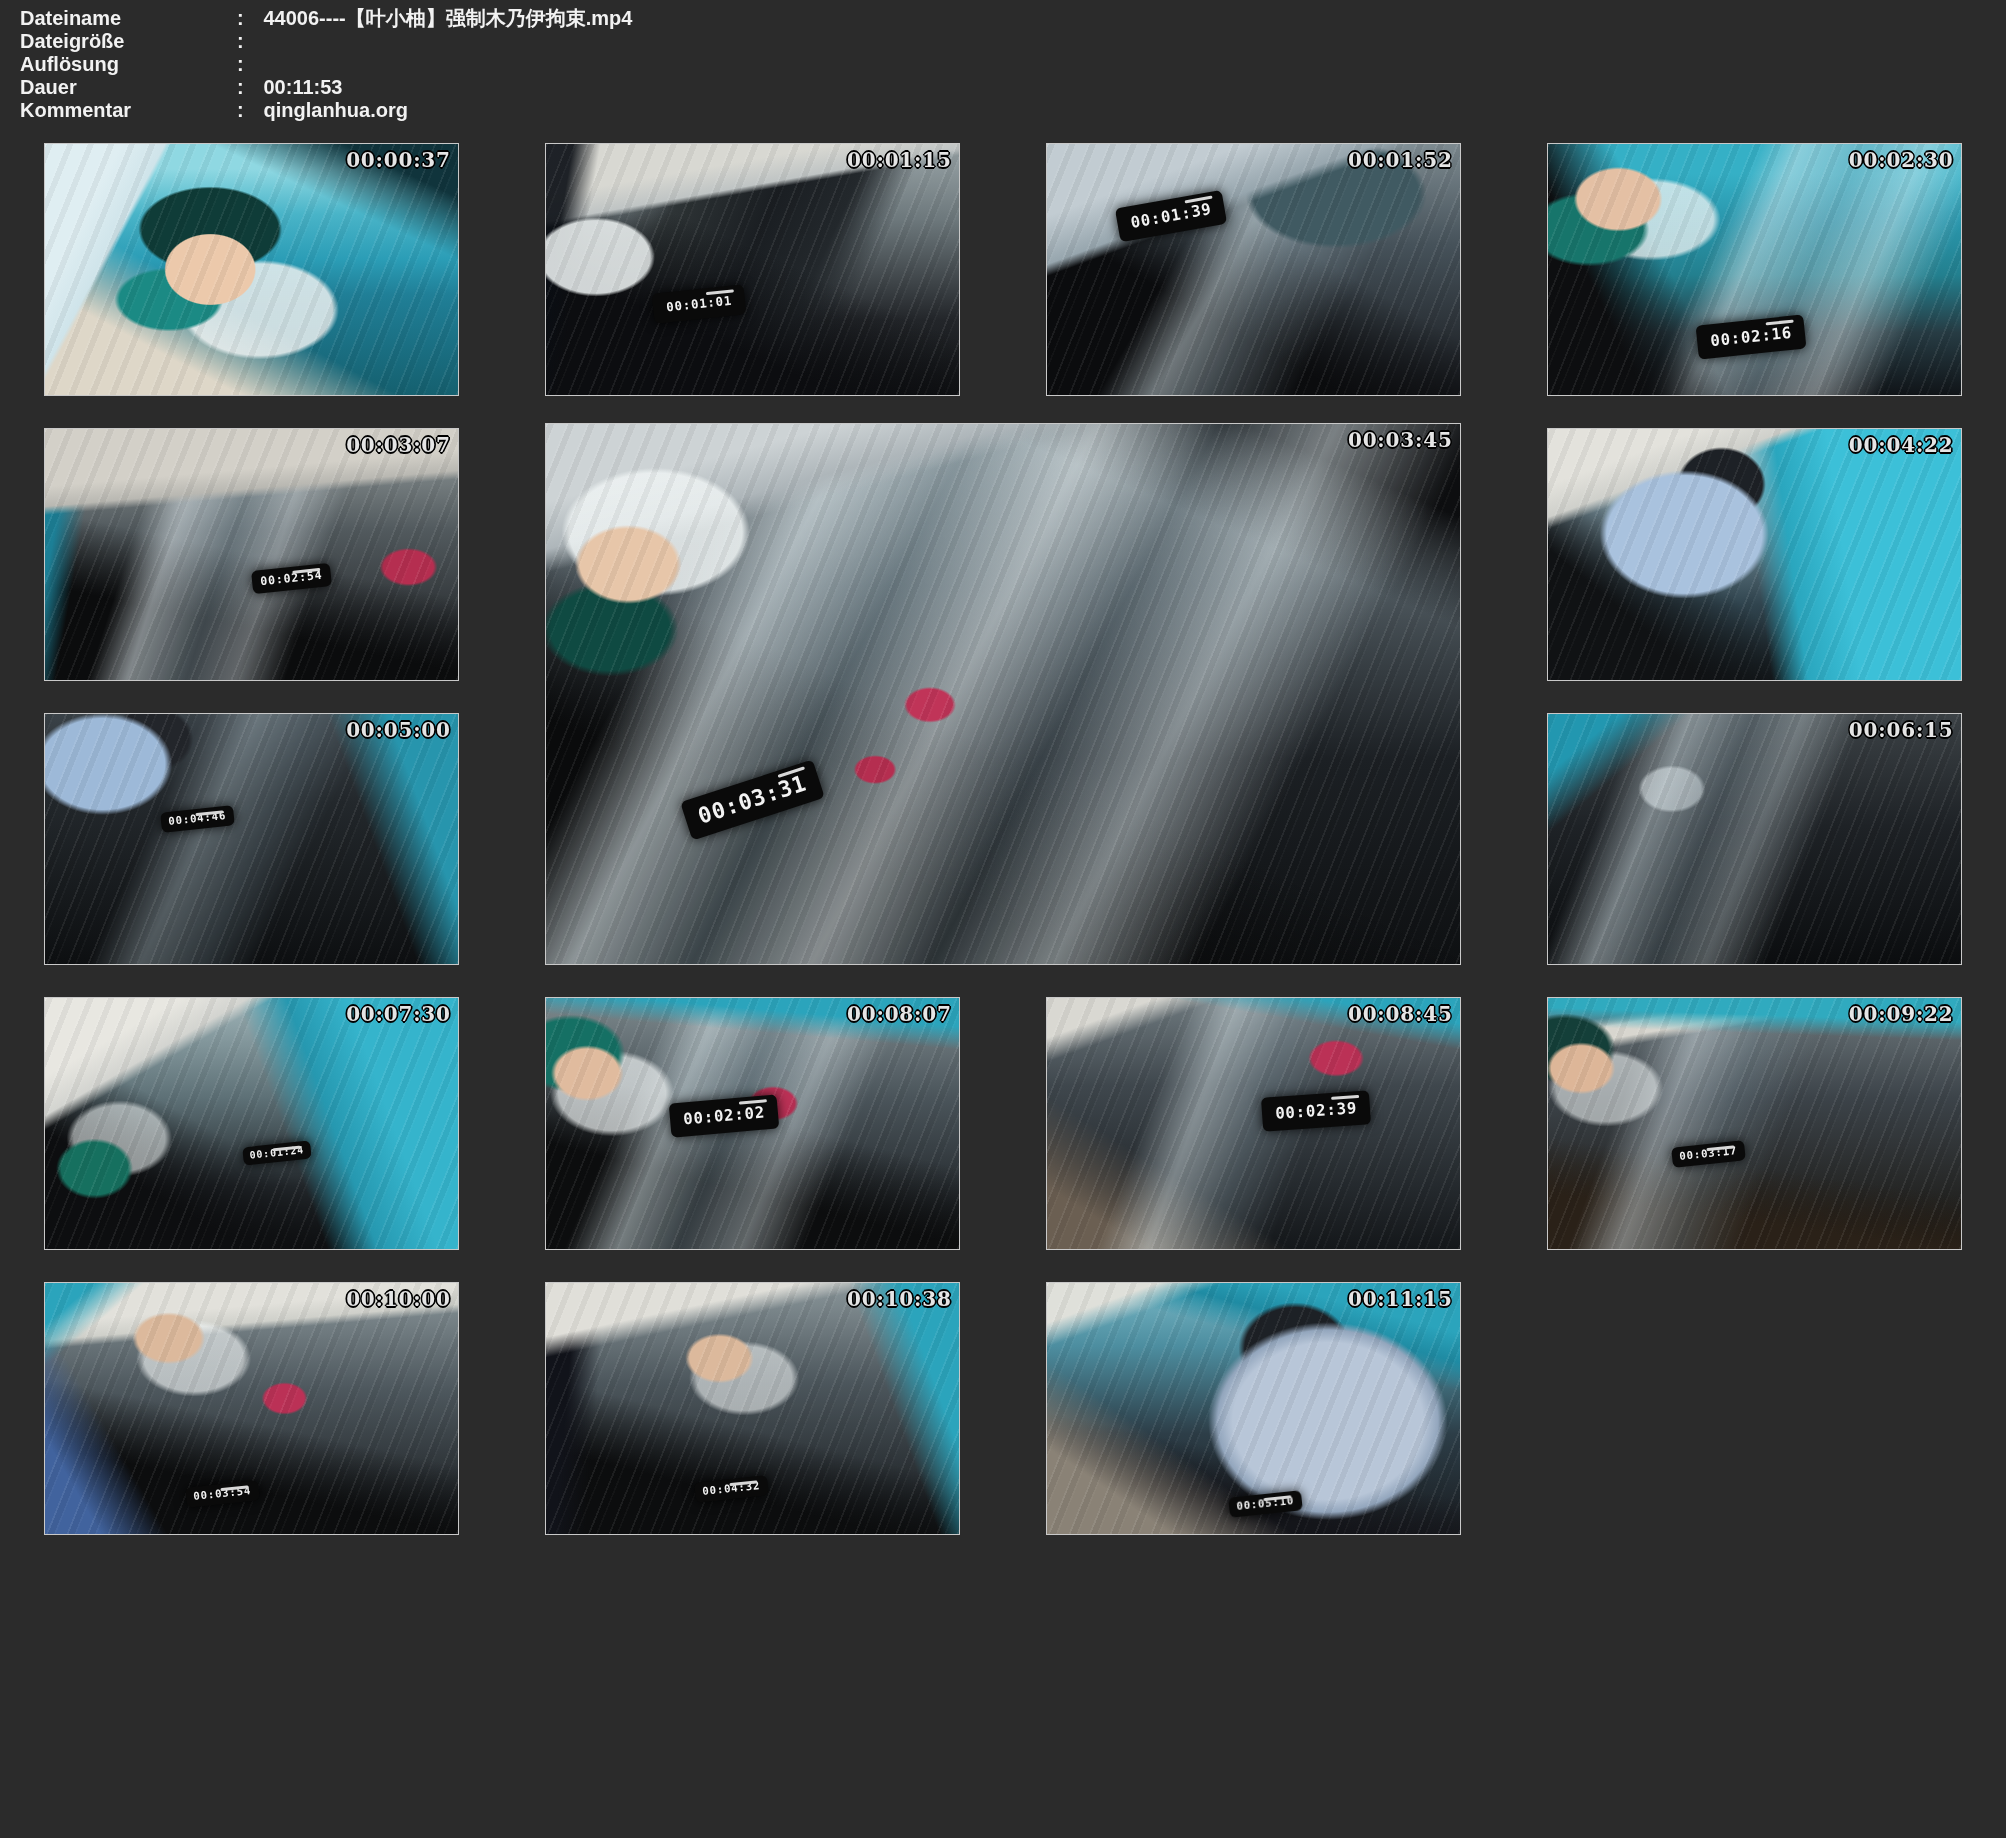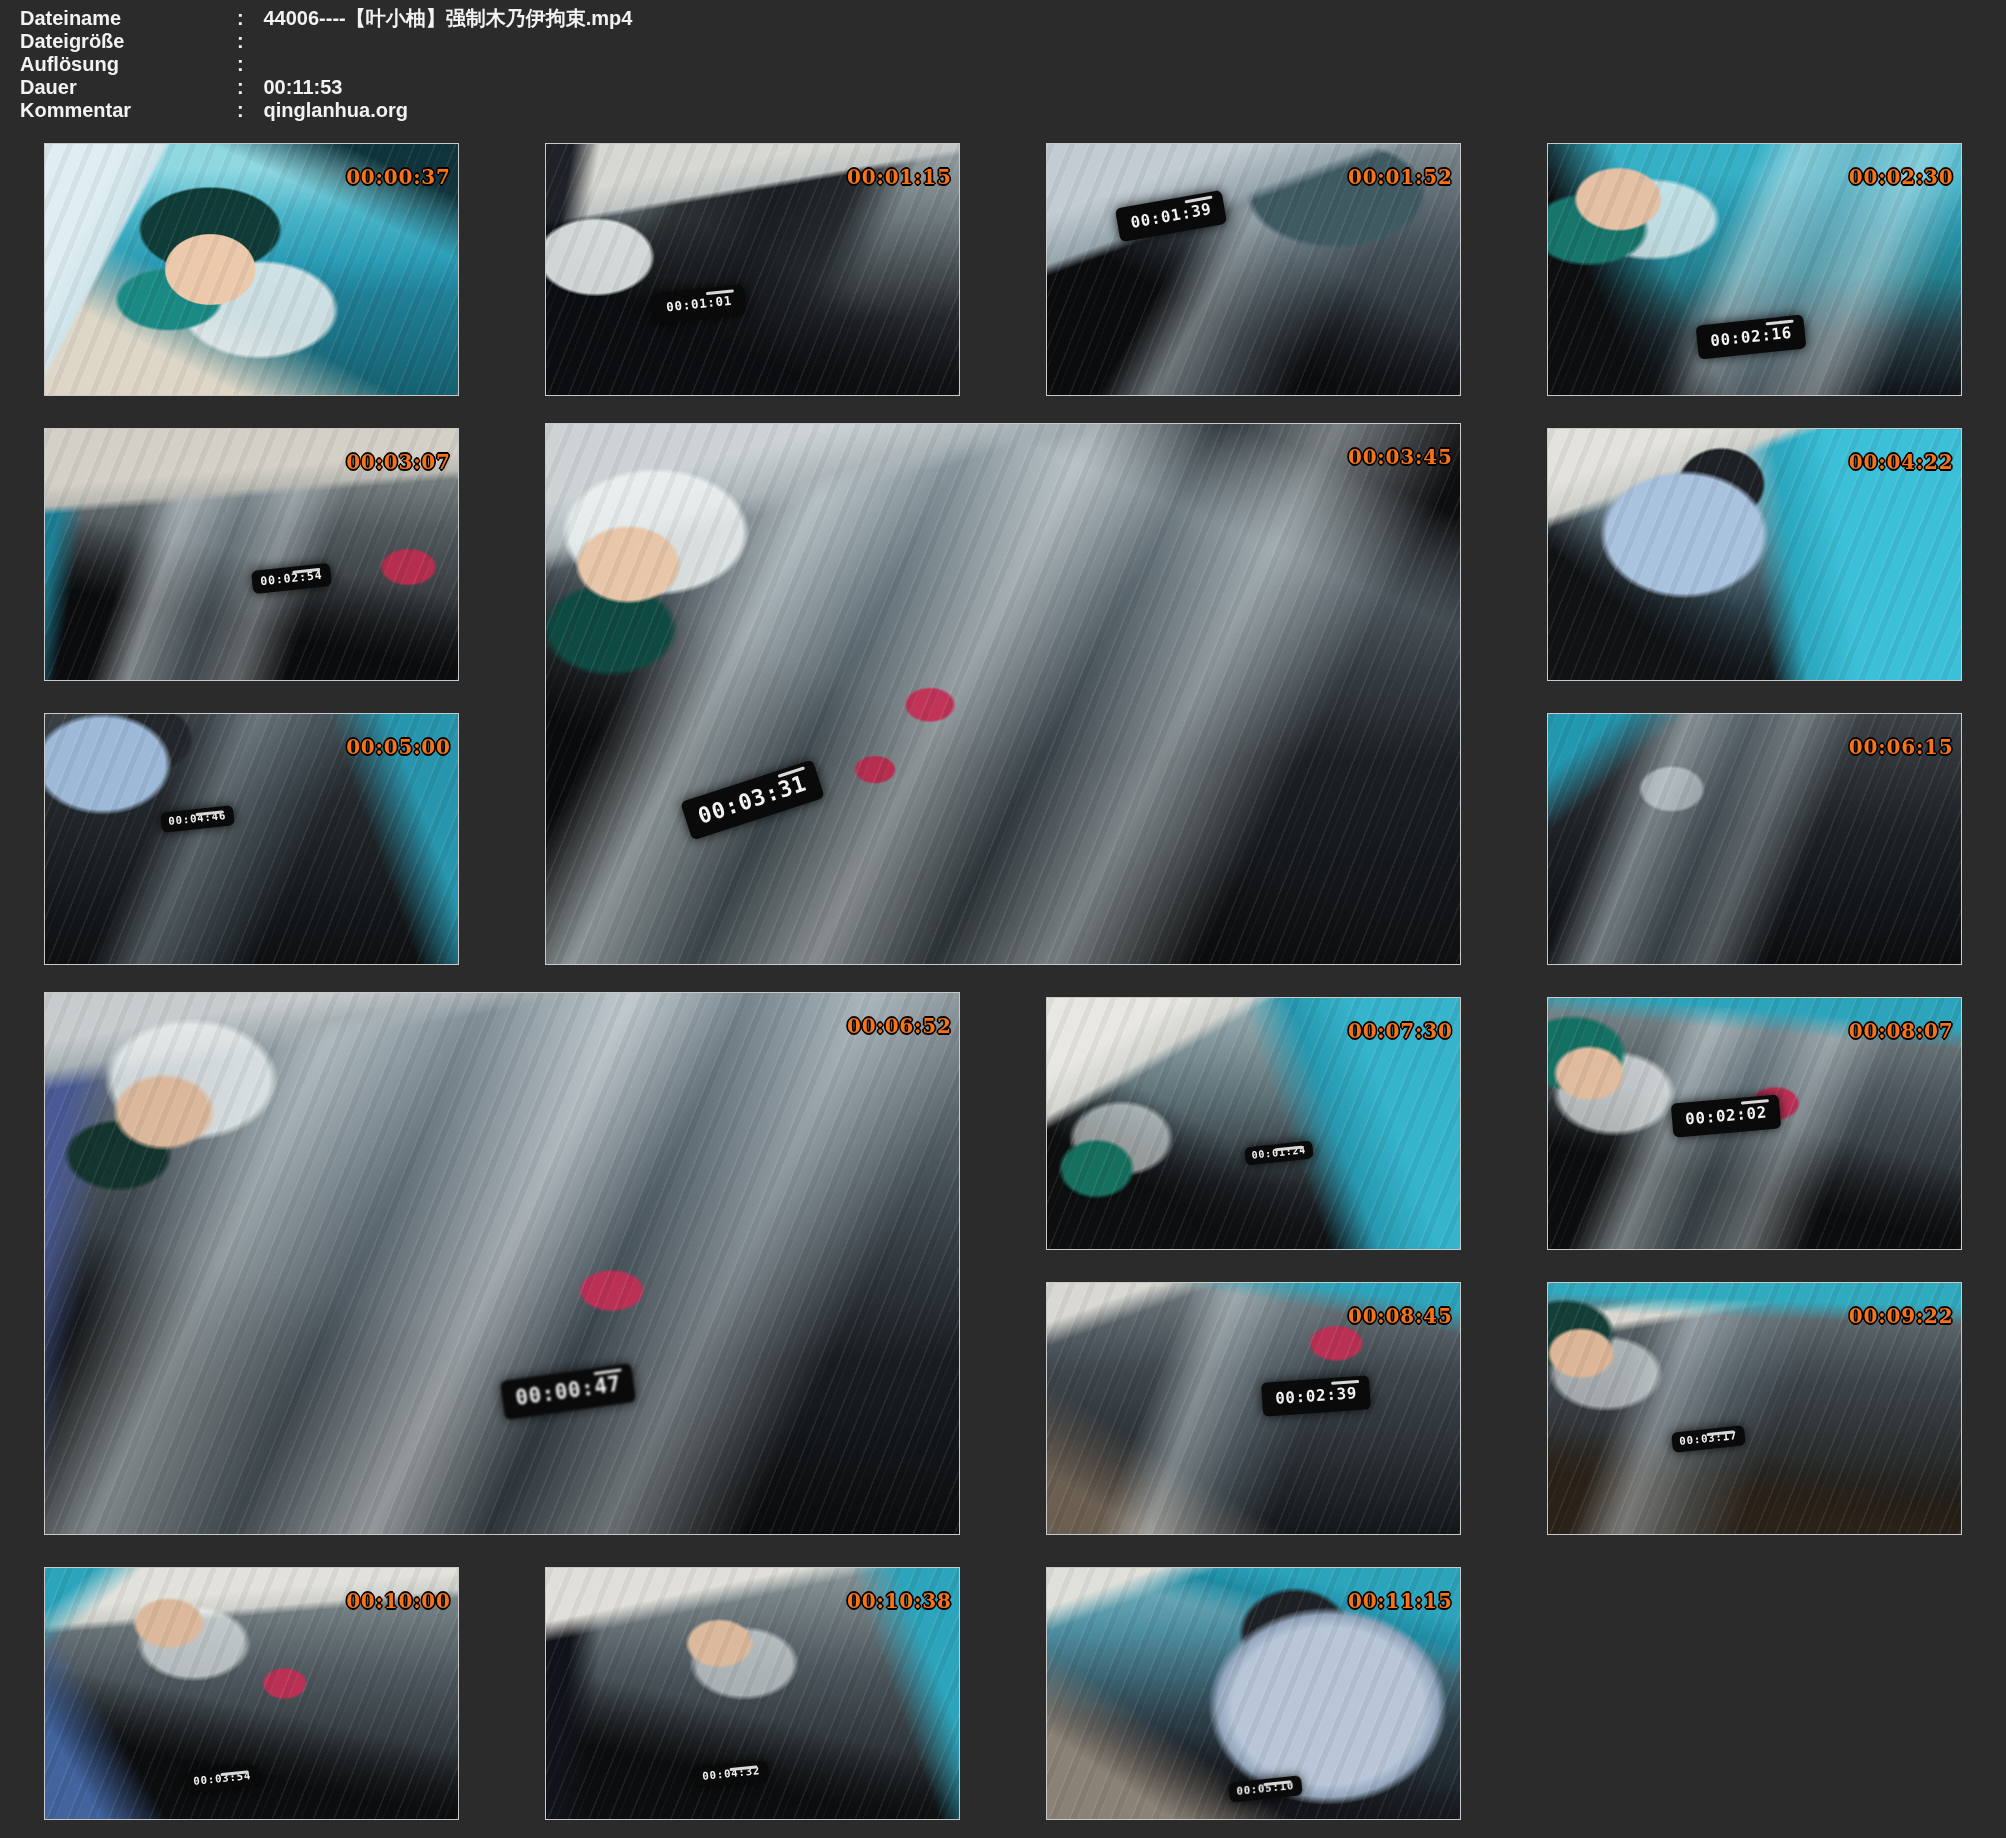--- a/index.html
+++ b/index.html
@@ -15,21 +15,21 @@
   
   .sheet{display:grid;grid-template-columns:repeat(4,1fr);grid-auto-rows:279px;
          gap:5.8px;padding:0 4.1px 6.6px 4.1px;background:#2b2b2b;}
   .thumb{position:relative;border:1.7px solid #c9c9c9;box-sizing:border-box;overflow:hidden;background:#333;}
   .big{grid-column:span 2;grid-row:span 2;margin-top:8px;}
   .scene{position:absolute;inset:0;}
   .scene::after{content:"";position:absolute;inset:0;
     background:repeating-linear-gradient(112deg,rgba(255,255,255,.07) 0 1.7px,rgba(0,0,0,.05) 1.7px 7.4px,
       rgba(255,255,255,.03) 7.4px 9px,rgba(0,0,0,0) 9px 19px);}
 
-  .ts{position:absolute;top:21px;right:7.4px;z-index:3;color:#f97316;
+  .ts{position:absolute;top:4px;right:7.4px;z-index:3;color:#e5e5e5;
       font-family:"DejaVu Serif",serif;font-weight:bold;font-size:20px;letter-spacing:0.8px;
       text-shadow:-1.7px 0 #000,1.7px 0 #000,0 -1.7px #000,0 1.7px #000,-0.8px -0.8px #000,0.8px 0.8px #000,0.8px -0.8px #000,-0.8px 0.8px #000;}
 
   .timer{position:absolute;z-index:2;background:#0a0a0a;color:#f3f3f3;
          font-family:"DejaVu Sans Mono",monospace;font-size:15.7px;font-weight:bold;
          padding:6.6px 13.2px 8.3px 13.2px;border-radius:5.8px;letter-spacing:0.8px;
          box-shadow:0 0 11.6px rgba(0,0,0,.8);transform:rotate(-6deg);}
   .timer::before{content:"";position:absolute;top:4.1px;right:10px;width:28px;height:2.5px;background:#d8d8d8;border-radius:1.7px;}
 
   
@@ -258,25 +258,20 @@
     <span class="ts">00:05:00</span>
     <span class="timer">00:04:46</span>
   </figure>
 
 
   <figure class="thumb s10">
     <div class="scene"></div>
     <span class="ts">00:06:15</span>
   </figure>
 
-  <figure class="thumb big s11">
-    <div class="scene"></div>
-    <span class="ts">00:06:52</span>
-    <span class="timer">00:00:47</span>
-  </figure>
 
   <figure class="thumb s12">
     <div class="scene"></div>
     <span class="ts">00:07:30</span>
     <span class="timer">00:01:24</span>
   </figure>
 
   <figure class="thumb s13">
     <div class="scene"></div>
     <span class="ts">00:08:07</span>

